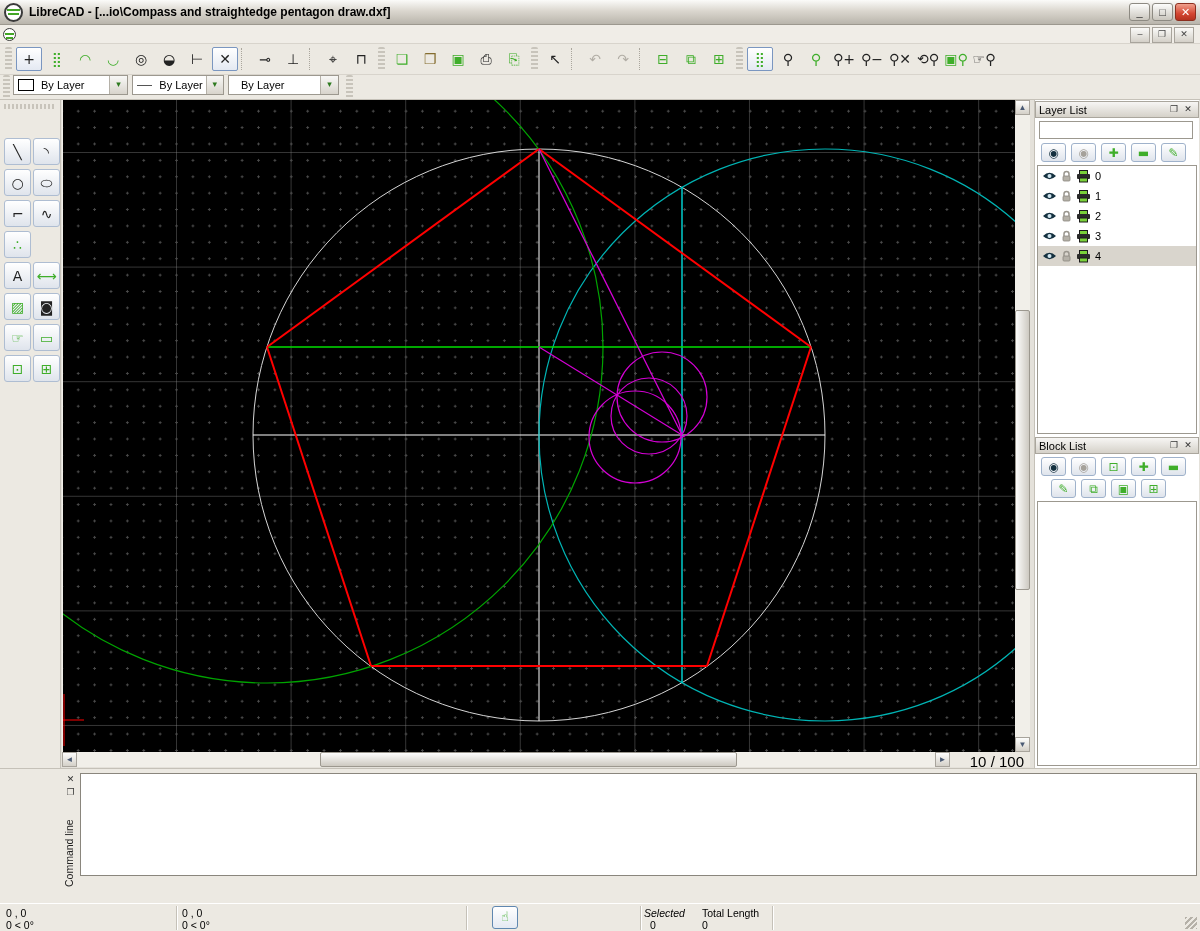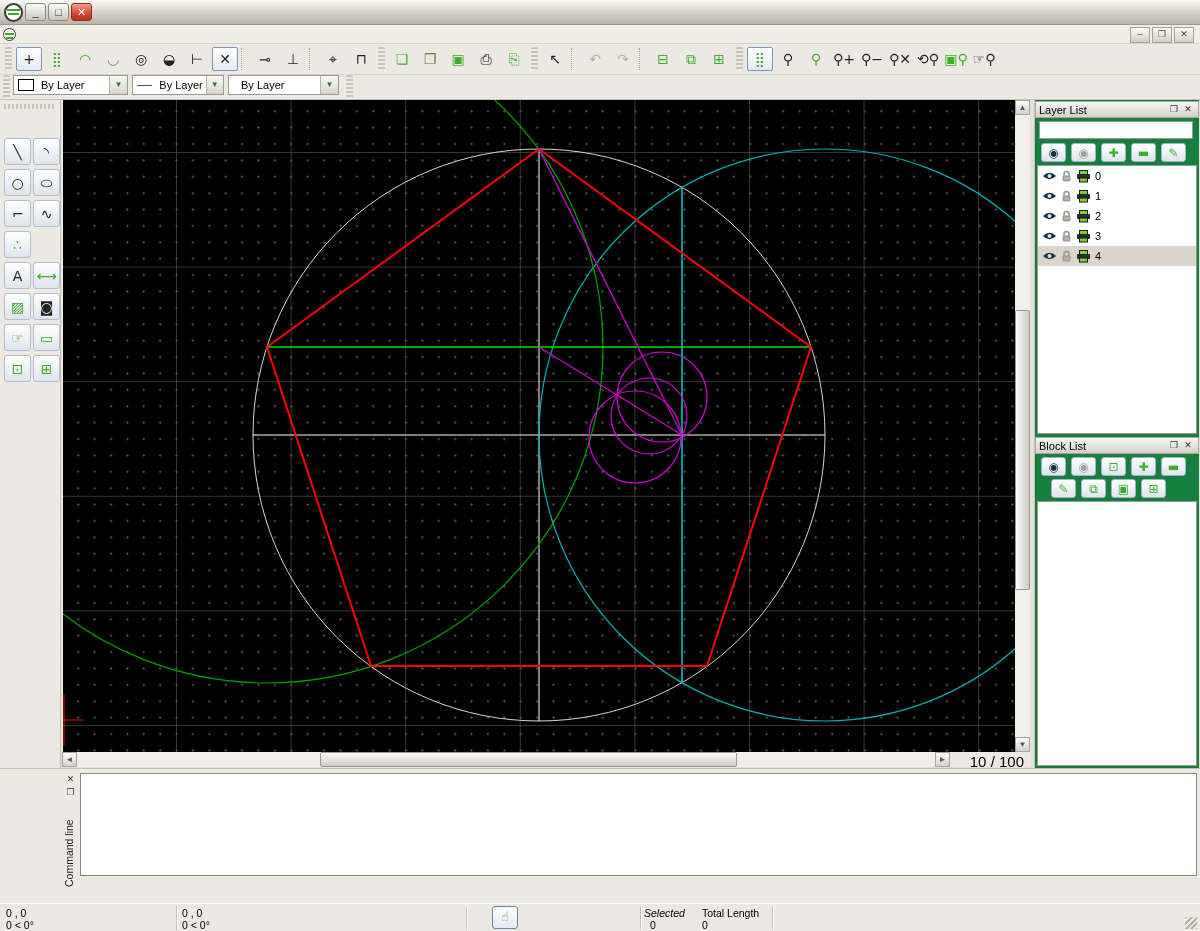--- a/index.html
+++ b/index.html
@@ -54,21 +54,21 @@
   
   .sb{background:#f1efe9;}
   #vsb{left:1015px;top:0;width:15px;height:652px;}
   #hsb{left:62px;top:652px;width:888px;height:15px;}
   .sb-btn{position:absolute;width:15px;height:15px;background:linear-gradient(#fdfdfc,#d4d0c8);border:1px solid #a8a49c;box-sizing:border-box;font-size:8px;text-align:center;line-height:13px;color:#4a5a74;}
   .sb-thumb{position:absolute;background:linear-gradient(90deg,#fdfdfc,#cdc9c1);border:1px solid #9c988f;border-radius:2px;box-sizing:border-box;}
   #vsb .sb-thumb{left:0;width:15px;background:linear-gradient(90deg,#fdfdfc,#cdc9c1);}
   #hsb .sb-thumb{top:0;height:15px;background:linear-gradient(#fdfdfc,#cdc9c1);}
   #hsb-label{left:950px;top:652px;width:80px;height:15px;text-align:right;padding:1px 6px 0 0;box-sizing:border-box;font-size:15px;background:#ece9e2;}
   
-  #right-docks{left:1034px;top:0;width:164px;height:668px;background:#15803d;border-left:1px solid #c5c1b8;}
+  #right-docks{left:1034px;top:0;width:164px;height:668px;background:#ffffff;border-left:1px solid #c5c1b8;}
   .panel-title{position:absolute;left:0;width:164px;height:17px;background:linear-gradient(#f7f6f4,#d5d1c9);border:1px solid #aaa69d;box-sizing:border-box;display:flex;align-items:center;padding:0 3px;}
   .panel-title .pt-label{flex:1;}
   .pt-btn{width:14px;height:13px;font-size:9px;line-height:12px;text-align:center;color:#333;}
   .panel-filter{position:absolute;left:4px;width:154px;height:18px;background:#fff;border:1px solid #9c988f;box-sizing:border-box;font-size:11px;padding:1px 3px;}
   .panel-btnrow{position:absolute;display:flex;gap:5px;}
   .p-btn{width:25px;height:19px;border:1px solid #9fb2cb;border-radius:3px;background:linear-gradient(#ffffff,#dfe4ec);display:flex;align-items:center;justify-content:center;font-size:12px;box-sizing:border-box;}
   .p-btn .glyph{line-height:1;font-family:"DejaVu Sans",sans-serif;}
   .panel-list{position:absolute;left:2px;width:160px;background:#fff;border:1px solid #9c988f;box-sizing:border-box;overflow:hidden;}
   .layer-row{height:20px;display:flex;align-items:center;gap:4px;padding-left:4px;}
   .layer-row.selected{background:#d9d5cd;}
@@ -90,20 +90,21 @@
   #hand-btn{position:absolute;left:492px;top:2px;width:26px;height:23px;border:1px solid #5f87b0;border-radius:3px;background:linear-gradient(#ffffff,#e4e9f2);font-size:13px;color:#3fae2a;text-align:center;line-height:20px;box-sizing:border-box;}
   #grip{position:absolute;right:3px;bottom:3px;width:12px;height:12px;background:repeating-linear-gradient(135deg,#b5b1a8 0 2px,transparent 2px 4px);}
   button{font-family:"Liberation Sans",sans-serif;cursor:default;}
   svg{display:block;}
 </style>
 </head>
 <body>
 
 <div id="titlebar" class="abs">
   <div class="logo"></div>
+  <div class="title">LibreCAD - [...io\Compass and straightedge  pentagon draw.dxf]</div>
   <div class="cap-btn">_</div>
   <div class="cap-btn">□</div>
   <div class="cap-btn close">✕</div>
 </div>
 
 <div id="menubar" class="abs">
   <div class="logo" style="width:11px;height:11px;border-width:1px;"></div>
   <div class="mdi-ctrls">
     <div class="mdi-btn">–</div>
     <div class="mdi-btn">❐</div>

